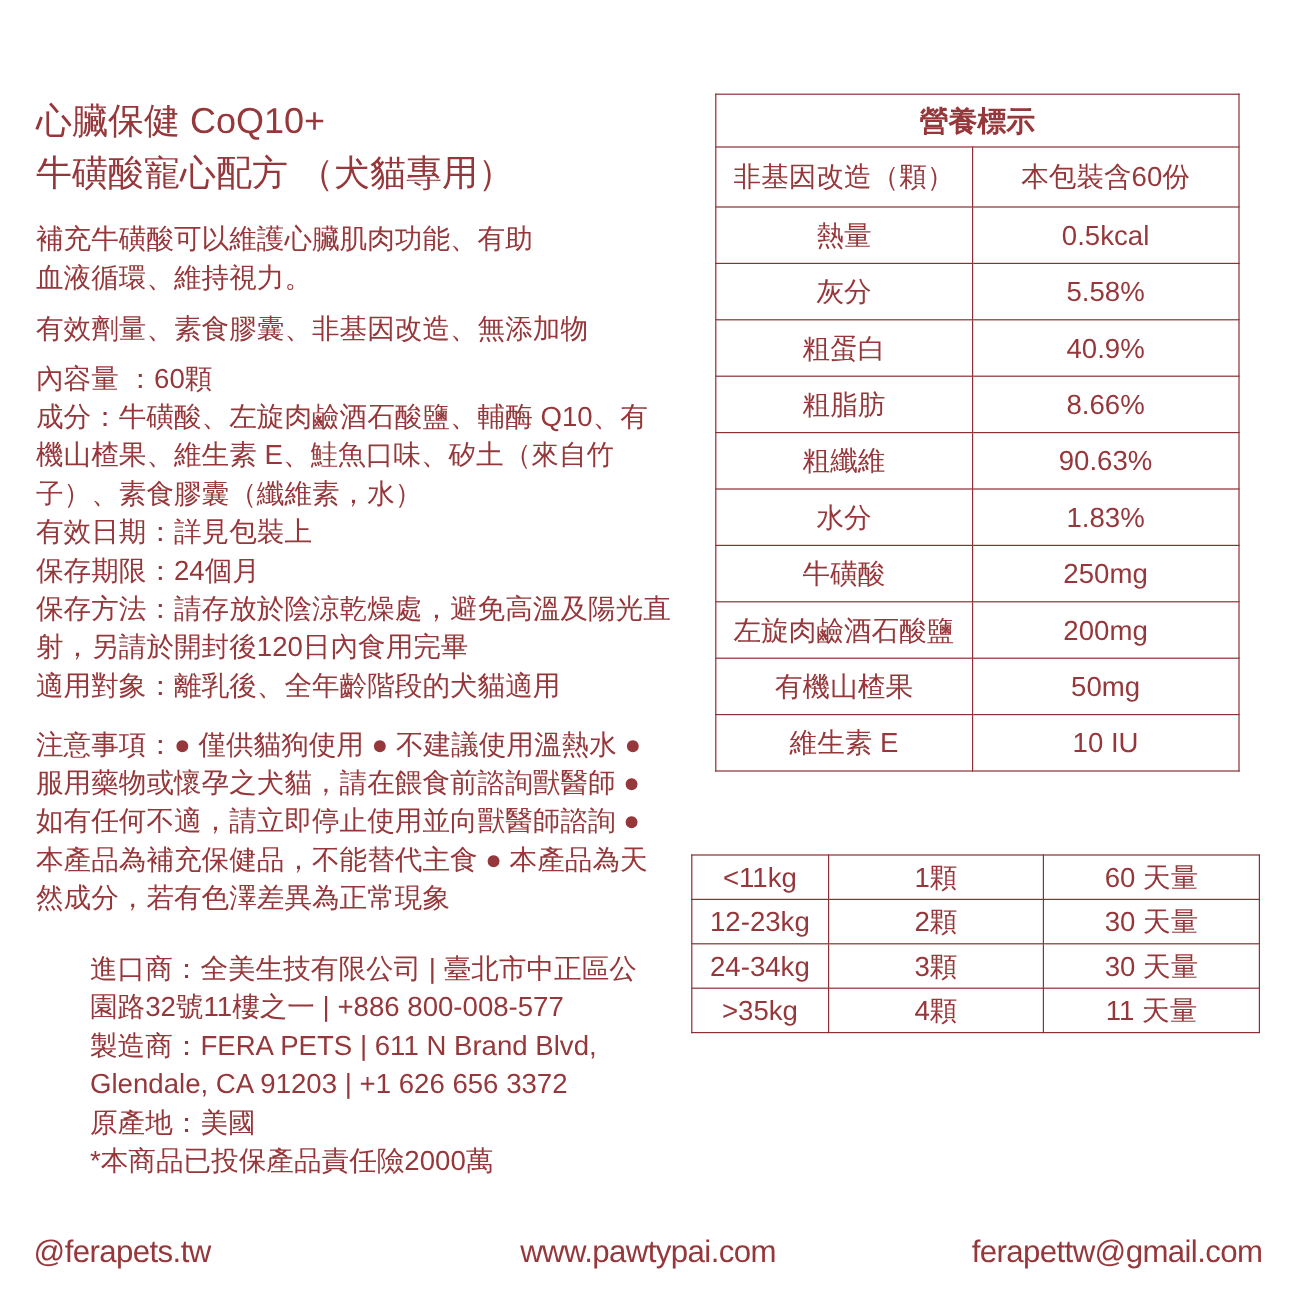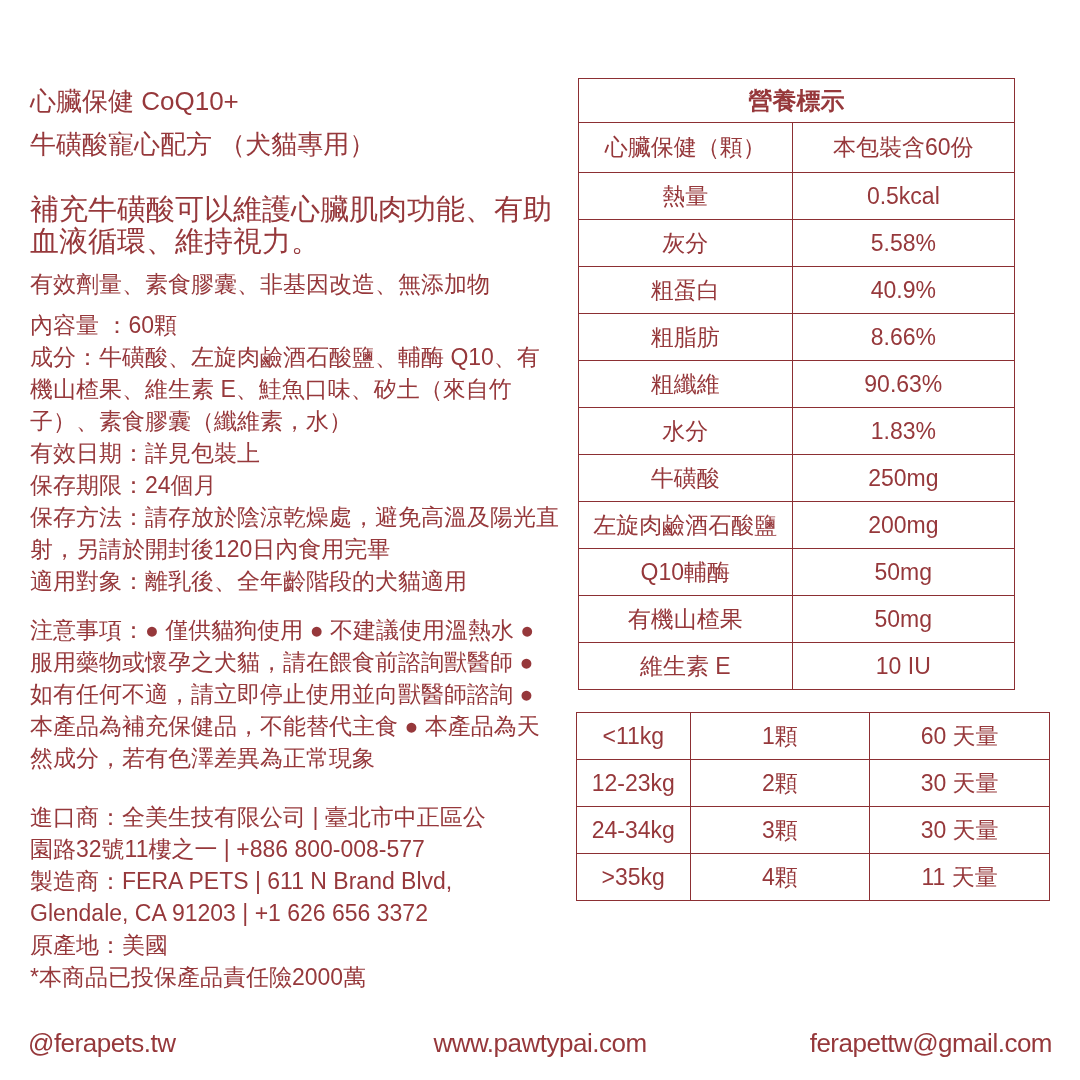--- a/index.html
+++ b/index.html
@@ -7,37 +7,37 @@
     --line:#8c2f33;
     --bg:#ffffff;
   }
   *{margin:0;padding:0;box-sizing:border-box;}
   html,body{width:1080px;height:1080px;background:var(--bg);
     font-family:"Liberation Sans","DejaVu Sans",sans-serif;color:var(--red);}
   .canvas{position:relative;width:1080px;height:1080px;overflow:hidden;background:var(--bg);}
 
   
   .left-col{position:absolute;left:30px;top:80px;width:532px;}
-  .title{font-size:26px;line-height:43px;font-weight:400;}
-  .intro{margin-top:27px;font-size:29px;line-height:32px;}
+  .title{font-size:30px;line-height:43px;font-weight:400;}
+  .intro{margin-top:17px;font-size:23px;line-height:32px;}
   .highlights{margin-top:11px;font-size:23px;line-height:32px;font-weight:400;}
   .details{margin-top:9px;font-size:23px;line-height:32px;}
   .notice{margin-top:17px;font-size:23px;line-height:32px;}
-  .importer{margin-top:27px;font-size:23px;line-height:32px;}
+  .importer{margin-top:27px;font-size:23px;line-height:32px;margin-left:45px;}
 
   
   table{border-collapse:collapse;table-layout:fixed;}
-  .ntable{position:absolute;left:578px;top:78px;width:437px;padding-left:24px;}
+  .ntable{position:absolute;left:596px;top:78px;width:437px;padding-left:24px;}
   .dtable{position:absolute;left:576px;top:712px;width:474px;}
   td,th{border:1.5px solid var(--line);text-align:center;vertical-align:middle;
         font-size:23px;font-weight:400;color:var(--red);padding:0 4px;overflow:hidden;}
   .ntable .t-head{height:44px;font-size:24px;font-weight:700;}
   .ntable .t-serving td{height:50px;}
   .ntable .t-row td{height:47px;}
-  .dtable td{height:47px;}
+  .dtable td{height:37px;}
 
   
   .footer-item{position:absolute;top:1028px;font-size:26px;letter-spacing:-0.5px;text-align:center;}
   .f-left{left:28px;}
   .f-center{left:50%;transform:translateX(-50%);}
   .f-right{right:28px;}
 </style>
 </head>
 <body>
 
@@ -75,21 +75,21 @@
   <table class="ntable">
     <colgroup>
         <col style="width:49%">
         <col style="width:51%">
       </colgroup>
     <tbody>
         <tr>
       <th class="t-head" colspan="2">營養標示</th>
     </tr>
     <tr class="t-serving">
-      <td>心臟保健（顆）</td>
+      <td>非基因改造（顆）</td>
       <td>本包裝含60份</td>
     </tr>
     <tr class="t-row">
       <td>熱量</td>
       <td>0.5kcal</td>
     </tr>
     <tr class="t-row">
       <td>灰分</td>
       <td>5.58%</td>
     </tr>
@@ -109,24 +109,20 @@
       <td>水分</td>
       <td>1.83%</td>
     </tr>
     <tr class="t-row">
       <td>牛磺酸</td>
       <td>250mg</td>
     </tr>
     <tr class="t-row">
       <td>左旋肉鹼酒石酸鹽</td>
       <td>200mg</td>
-    </tr>
-    <tr class="t-row">
-      <td>Q10輔酶</td>
-      <td>50mg</td>
     </tr>
     <tr class="t-row">
       <td>有機山楂果</td>
       <td>50mg</td>
     </tr>
     <tr class="t-row">
       <td>維生素 E</td>
       <td>10 IU</td>
     </tr>
   </tbody>

